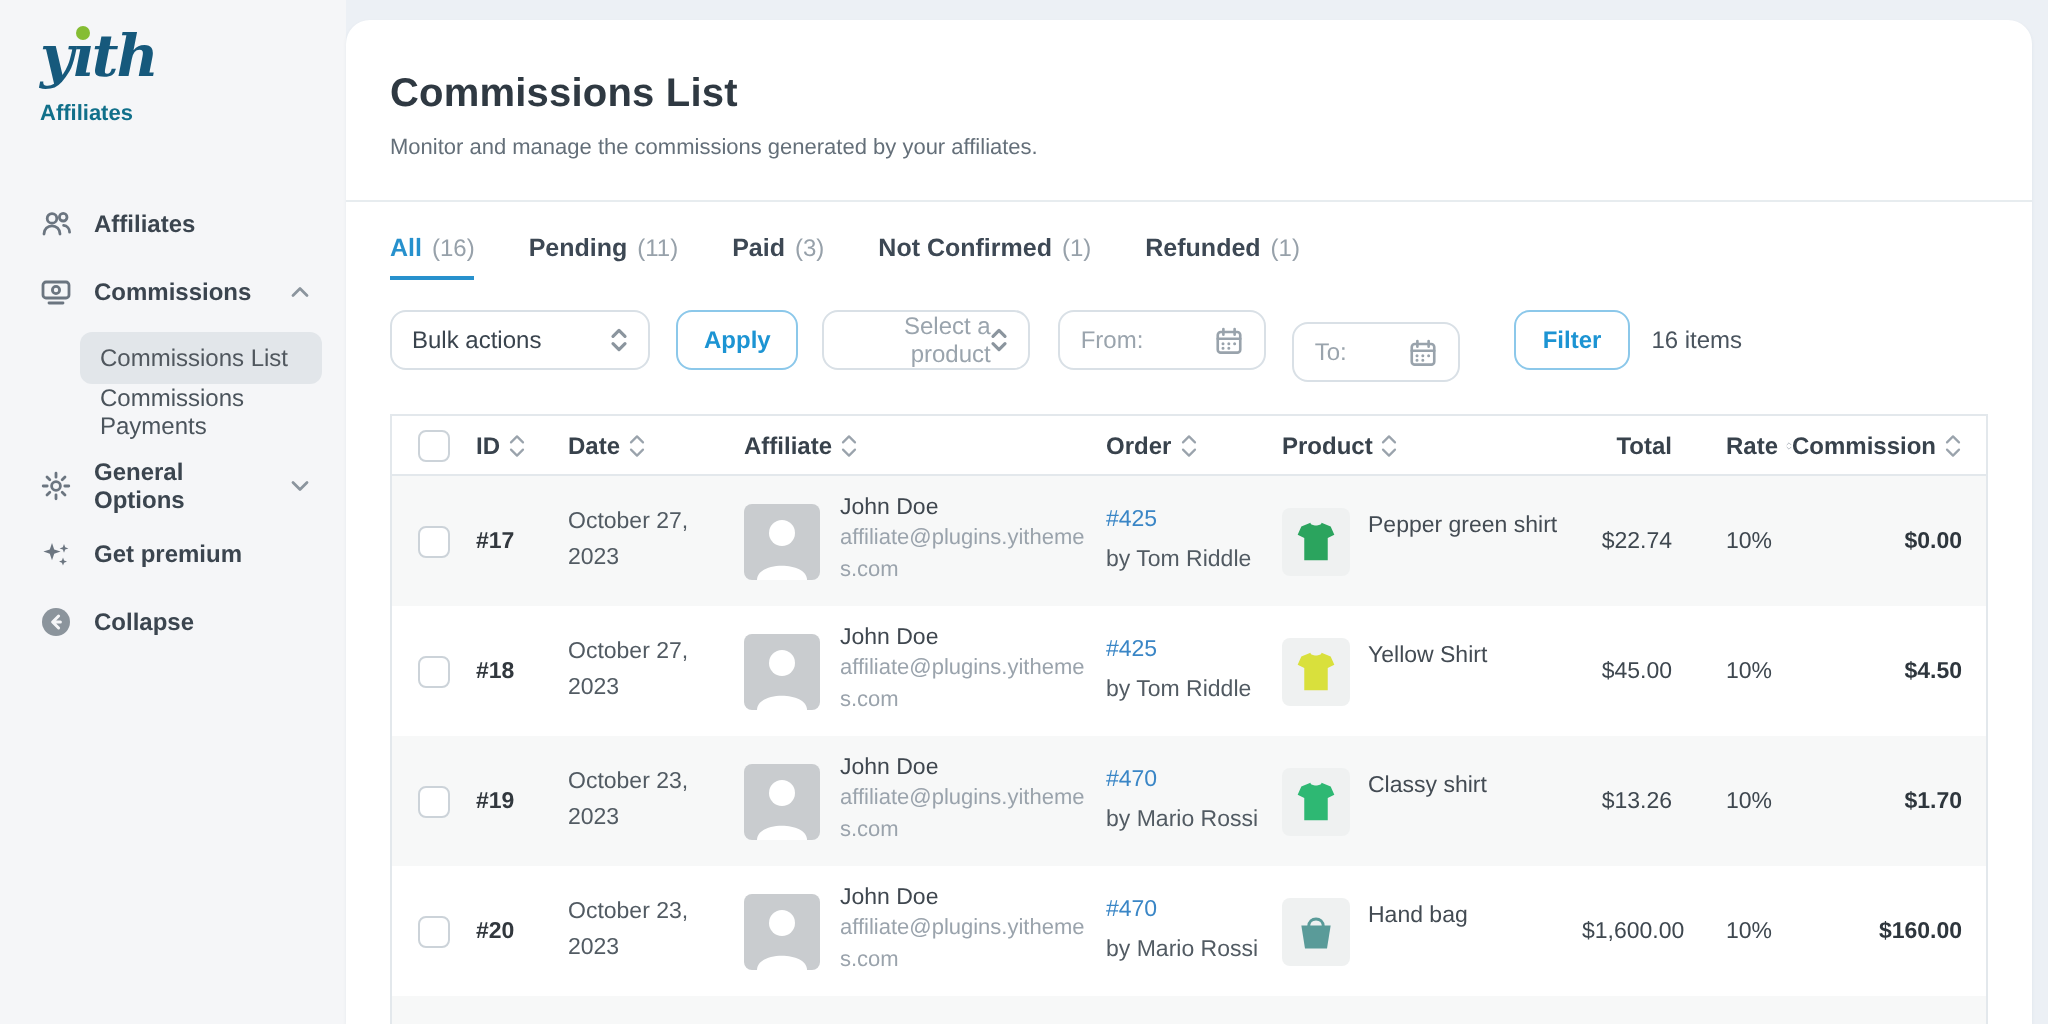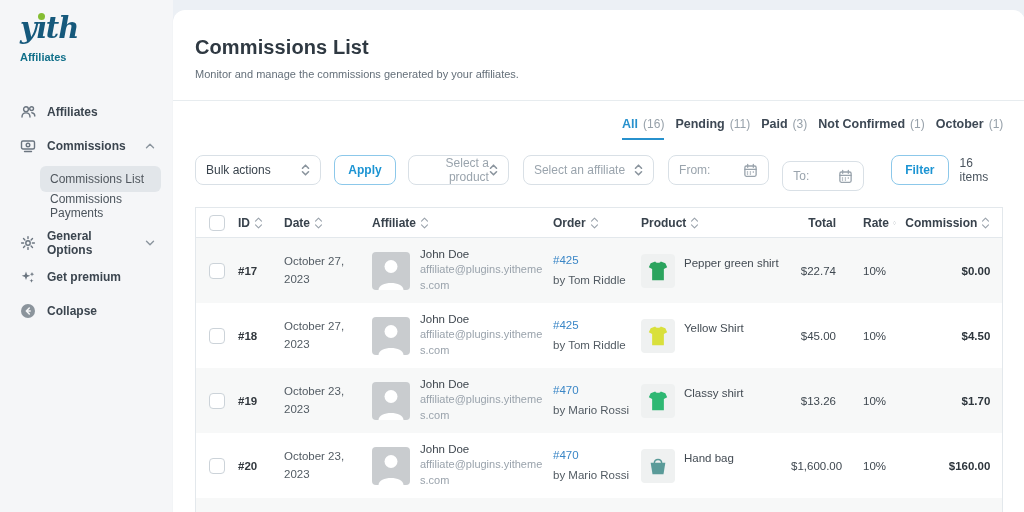--- a/index.html
+++ b/index.html
@@ -51,21 +51,21 @@
     background:#ffffff; height:502px;
     border-radius:12px 12px 0 0;
     box-shadow:0 1px 2px rgba(40,60,90,.06);
     overflow:hidden;
   }
   .card-header { padding:26px 22px 20px 22px; border-bottom:1px solid #e7ecef; }
   .page-title { font-size:20px; font-weight:700; color:#2f3942; letter-spacing:.1px; }
   .page-subtitle { margin-top:9px; font-size:11px; color:#646f79; }
 
   
-  .tabs { display:flex; gap:11px; padding:0 22px; margin-top:16px;justify-content:flex-end; }
+  .tabs { display:flex; gap:27px; padding:0 22px; margin-top:16px; }
   .tab { display:flex; gap:5px; align-items:baseline; padding-bottom:7px; cursor:pointer;
          font-size:12.5px; font-weight:700; color:#3d4854; border-bottom:2px solid transparent; }
   .tab .count { font-weight:400; color:#97a1aa; font-size:12px; }
   .tab.active { color:#2791cd; border-bottom-color:#2791cd; }
 
   
   .toolbar { display:flex; align-items:center; padding:9px 22px 0 22px; }
   .control {
     height:30px; border:1px solid #d9e0e6; border-radius:8px; background:#fff;
     display:flex; align-items:center; font-size:12px; padding:0 10px;
@@ -209,41 +209,35 @@
       </div>
       <div class="tab">
         <span>Paid</span>
         <span class="count">(3)</span>
       </div>
       <div class="tab">
         <span>Not Confirmed</span>
         <span class="count">(1)</span>
       </div>
       <div class="tab">
-        <span>October</span>
+        <span>Refunded</span>
         <span class="count">(1)</span>
       </div>
     </div>
 
     <div class="toolbar">
       <div class="control w-bulk">
         <span class="grow">Bulk actions</span>
         <svg width="9" height="14" viewBox="0 0 9 14">
             <path class="chev" d="M1.5 5.2L4.5 2.2l3 3M1.5 8.8l3 3 3-3"></path>
           </svg>
       </div>
       <button class="btn">Apply</button>
       <div class="control w-product">
         <span class="grow ph">Select a product</span>
-        <svg width="9" height="14" viewBox="0 0 9 14">
-            <path class="chev" d="M1.5 5.2L4.5 2.2l3 3M1.5 8.8l3 3 3-3"></path>
-          </svg>
-      </div>
-      <div class="control w-affiliate">
-        <span class="grow ph">Select an affiliate</span>
         <svg width="9" height="14" viewBox="0 0 9 14">
             <path class="chev" d="M1.5 5.2L4.5 2.2l3 3M1.5 8.8l3 3 3-3"></path>
           </svg>
       </div>
       <div class="control w-from">
         <span class="grow ph">From:</span>
         <svg class="icon-stroke" width="15" height="15" viewBox="0 0 16 16" style="stroke:#99a3ac">
           <rect x="2" y="3.2" width="12" height="11" rx="1.6"></rect>
             <path d="M5 1.6v3M11 1.6v3M2 6.8h12"></path>
           <path d="M4.8 9.5h.01M7.9 9.5h.01M11 9.5h.01M4.8 11.8h.01M7.9 11.8h.01" stroke-width="1.6"></path>

